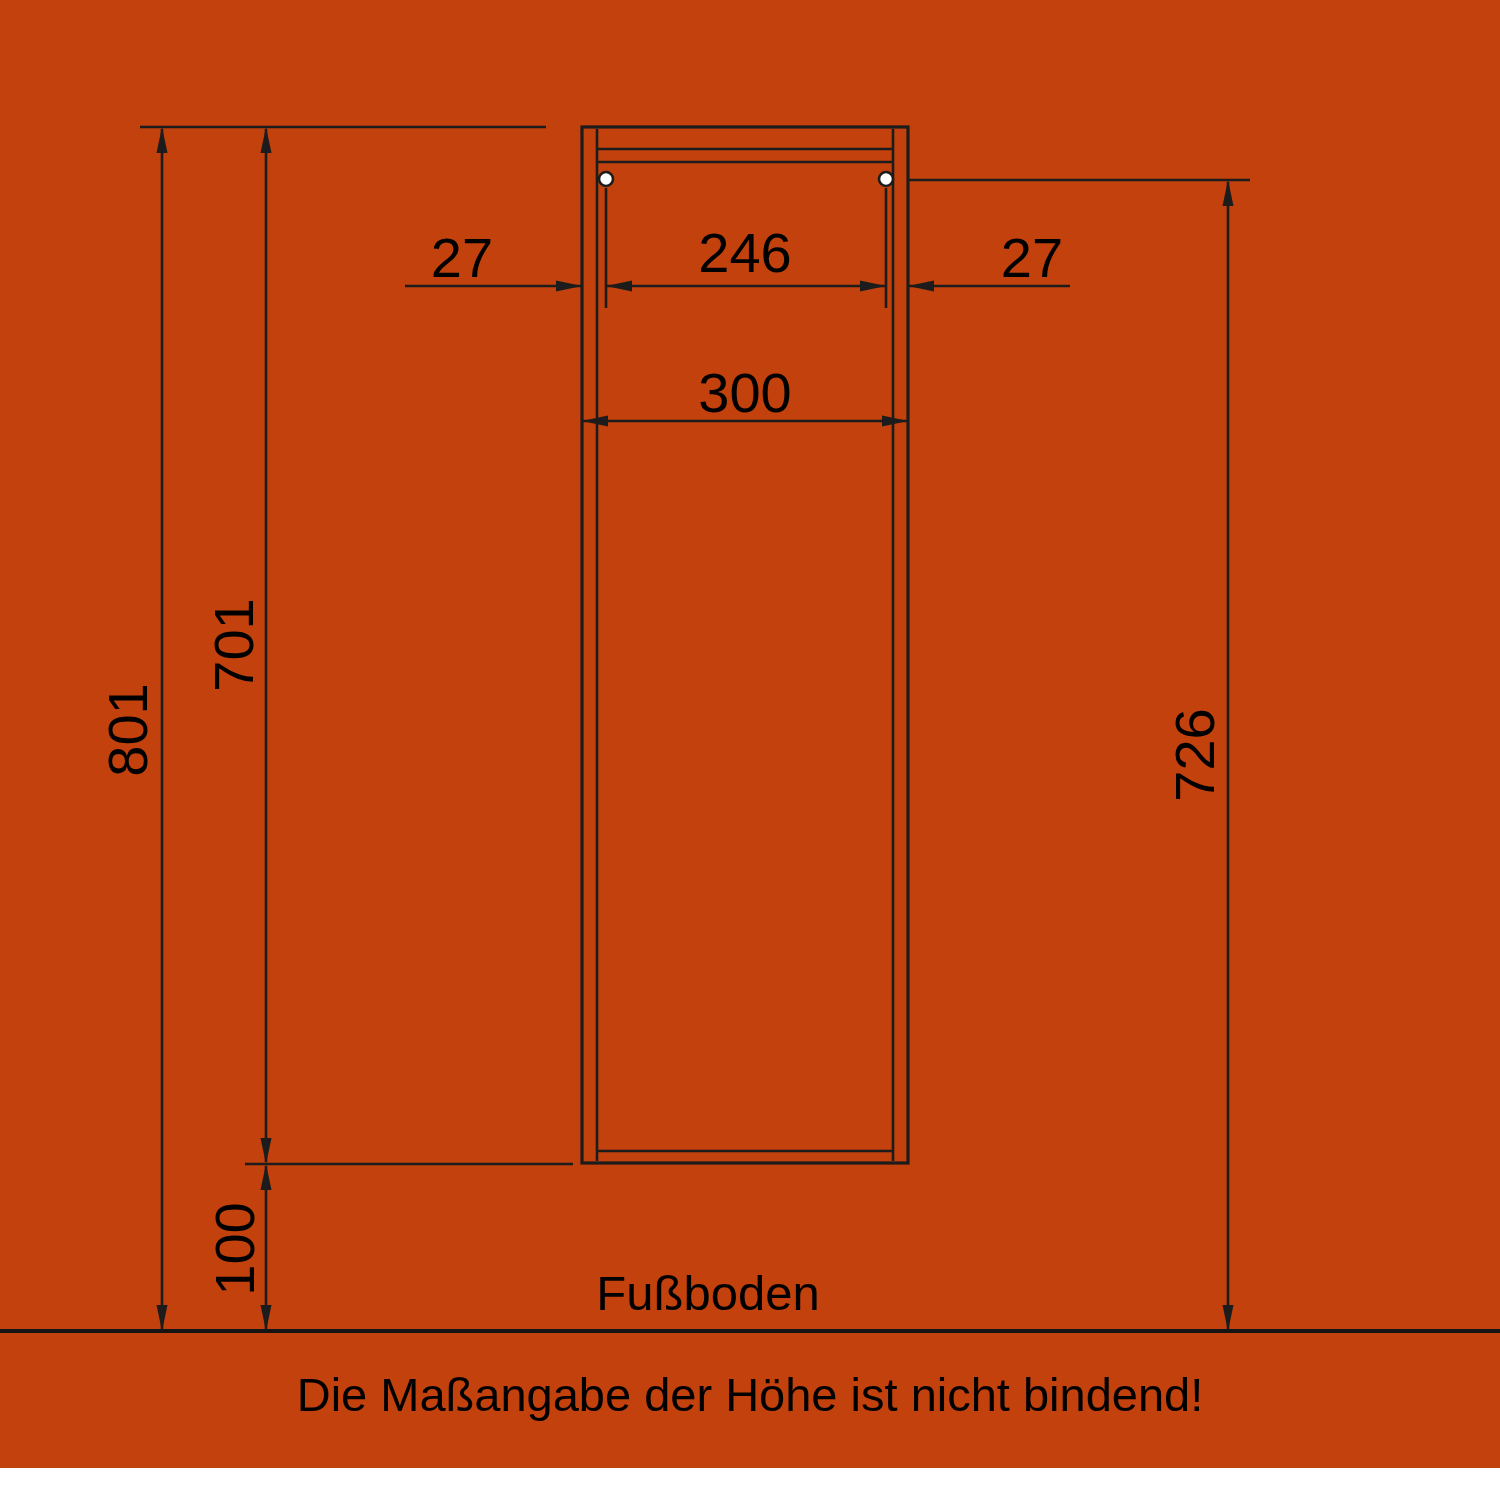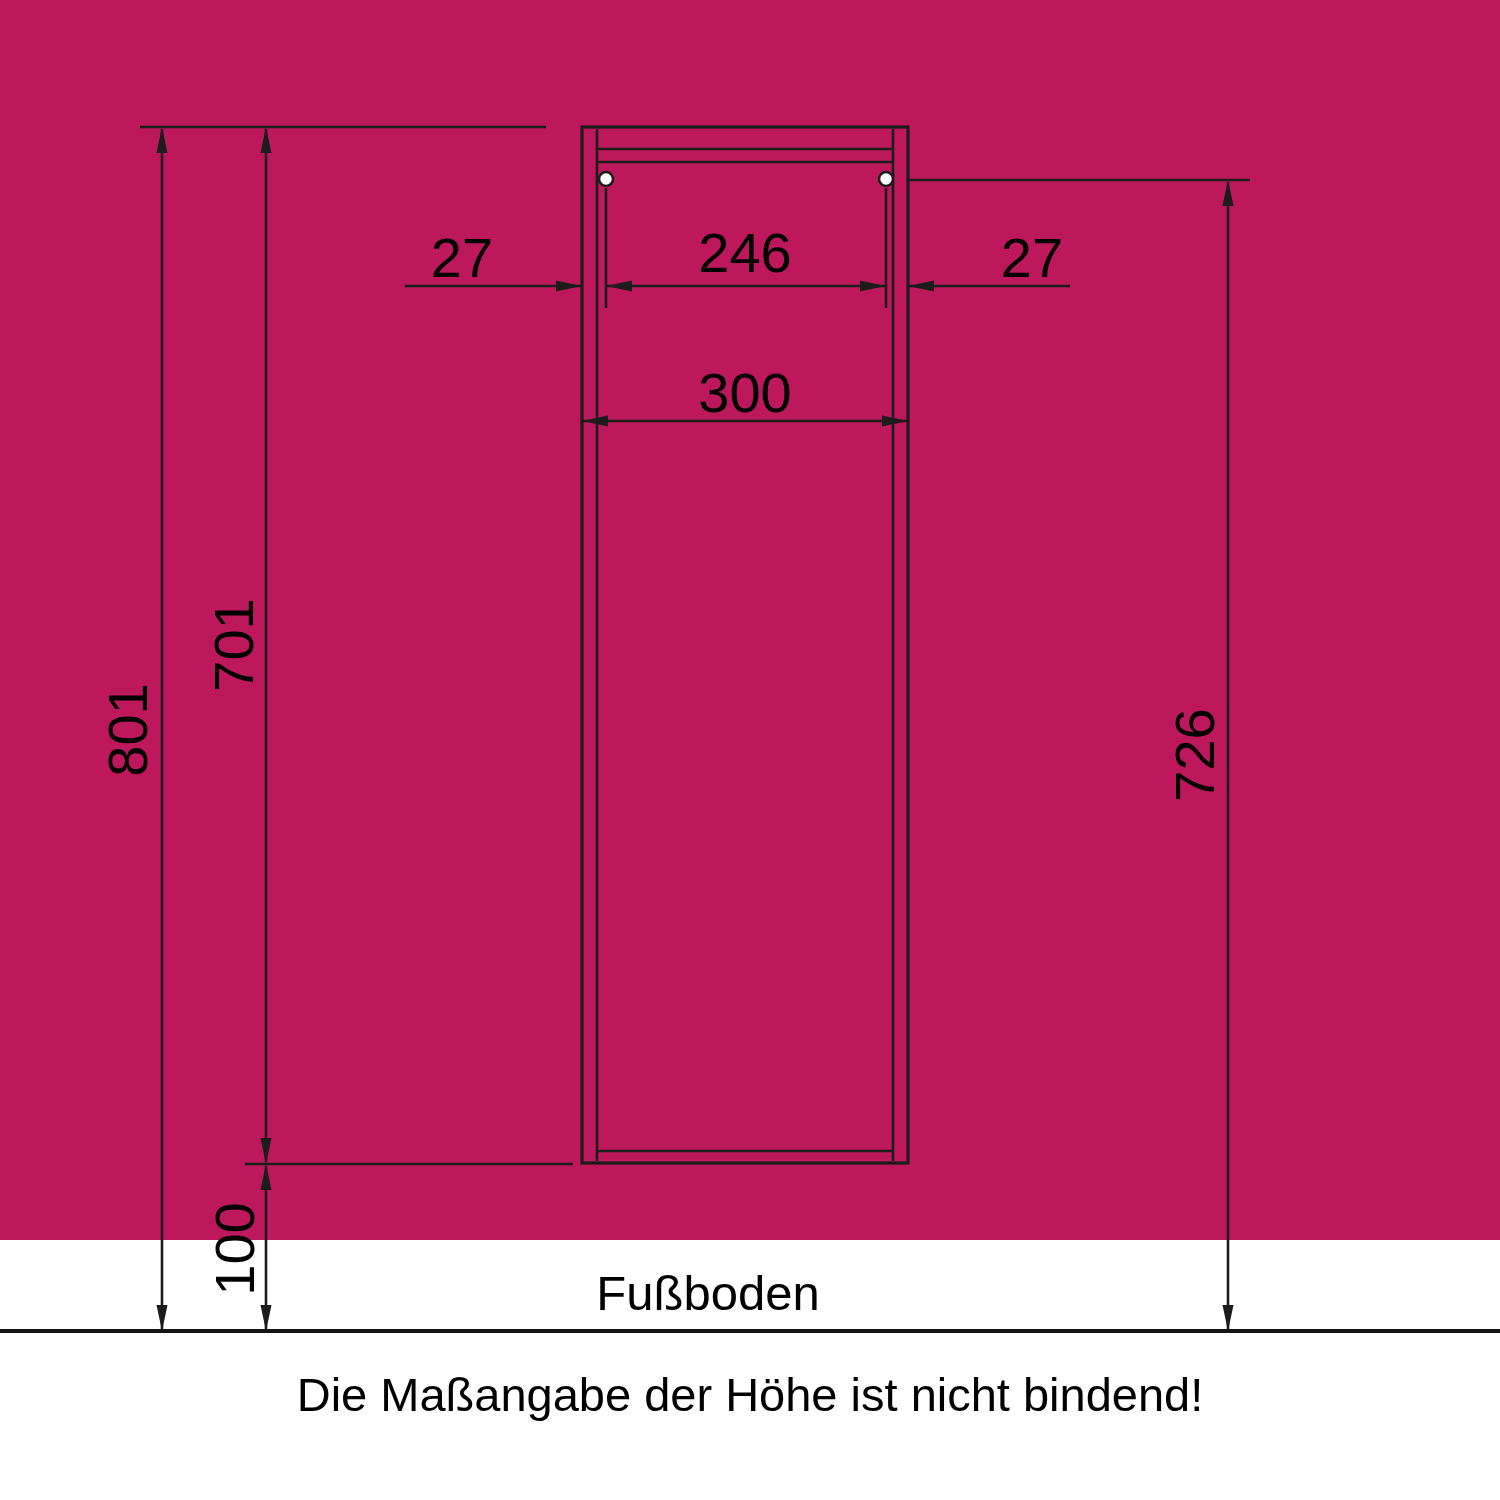--- a/index.html
+++ b/index.html
@@ -6,22 +6,22 @@
     margin: 0;
     padding: 0;
     background: #ffffff;
     width: 1500px;
     height: 1500px;
     overflow: hidden;
   }
   .stage {
     position: relative;
     width: 1500px;
-    height: 1240px;
-    background: #be185d;
+    height: 1468px;
+    background: #c2410c;
   }
   svg {
     display: block;
   }
   .dim-text {
     font-family: "Liberation Sans", "DejaVu Sans", sans-serif;
     font-size: 56px;
     fill: #000000;
   }
   .label-text {

